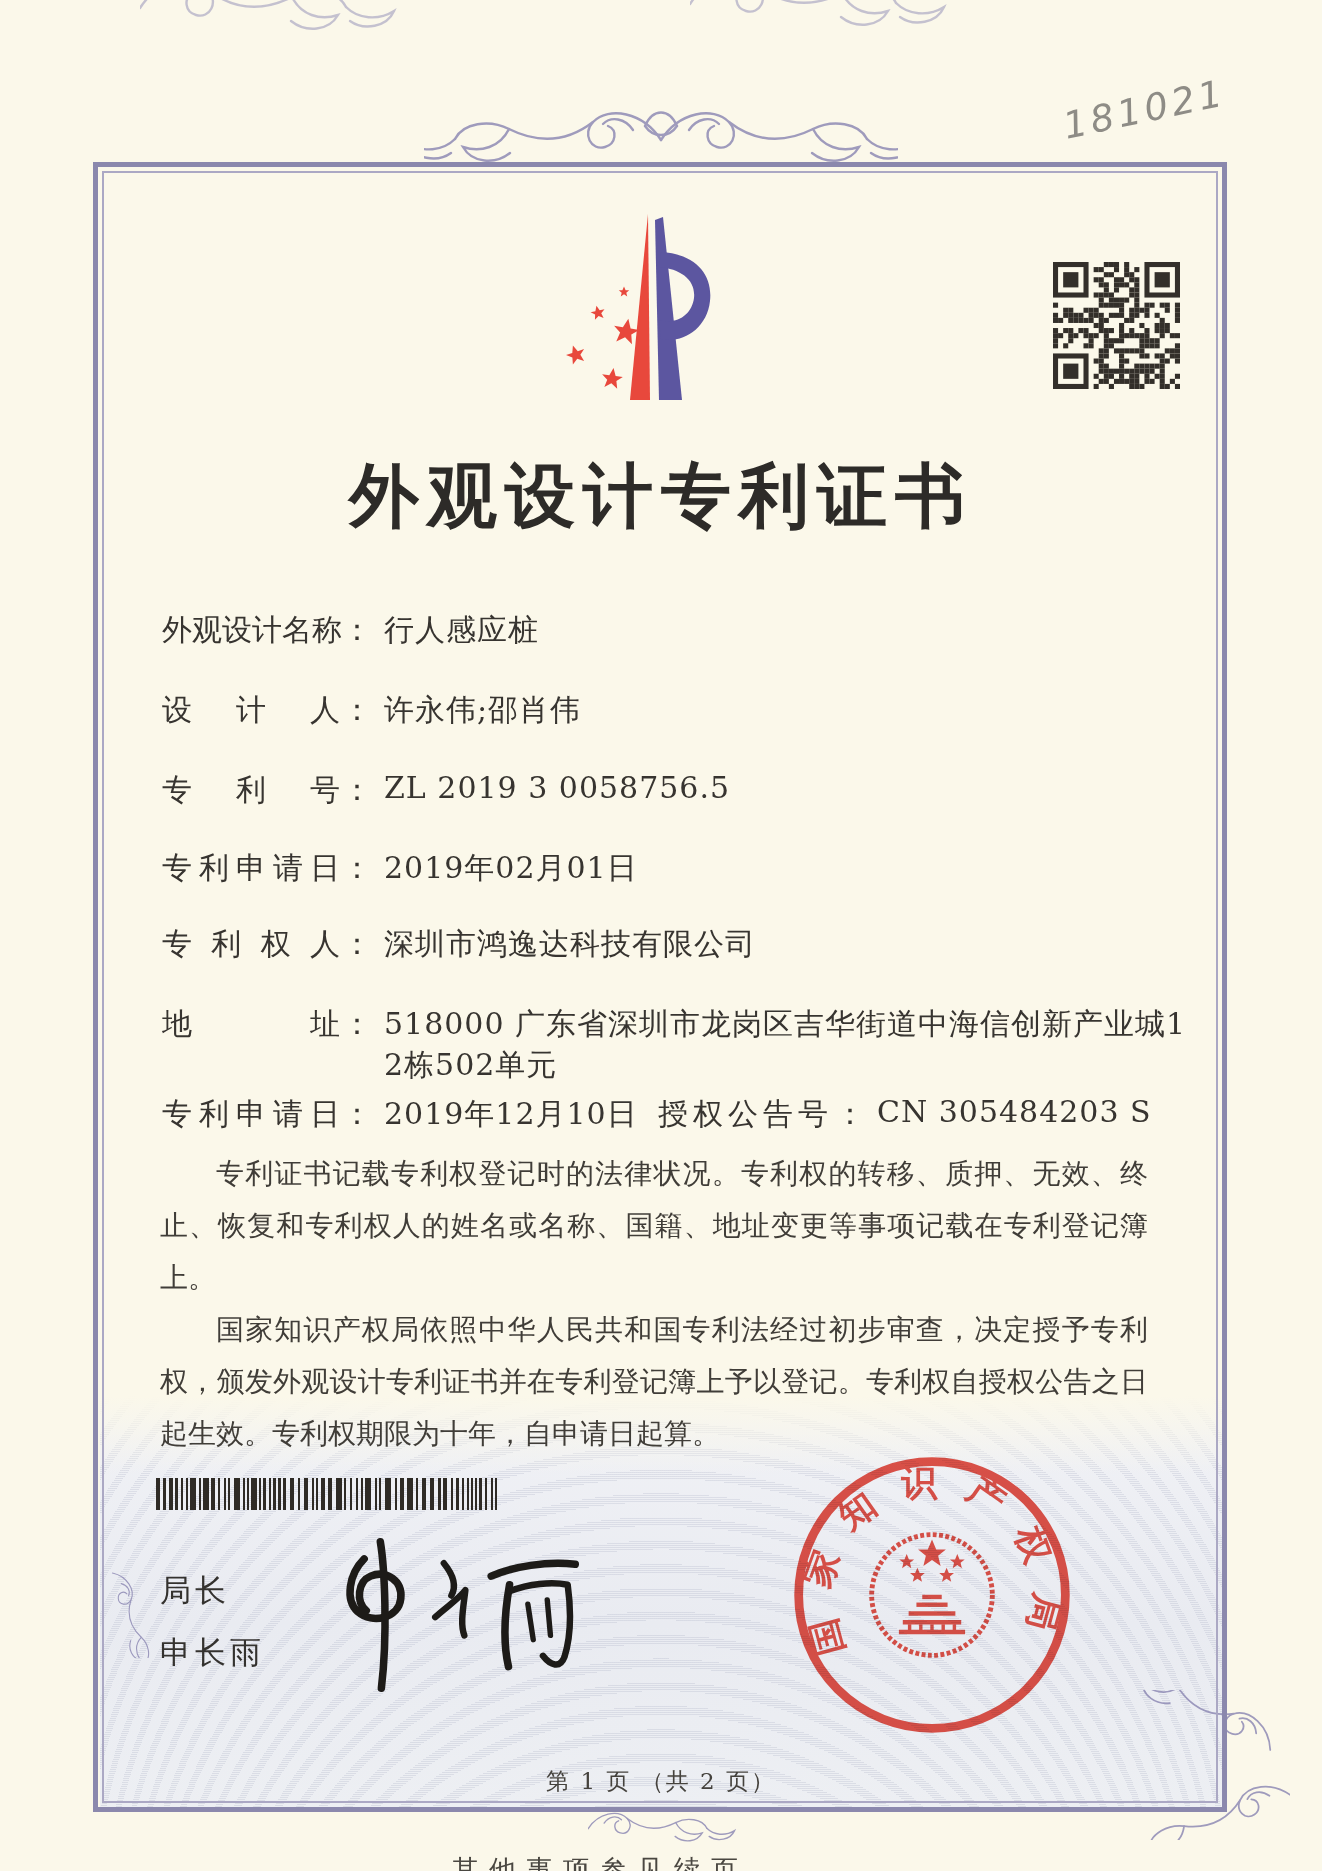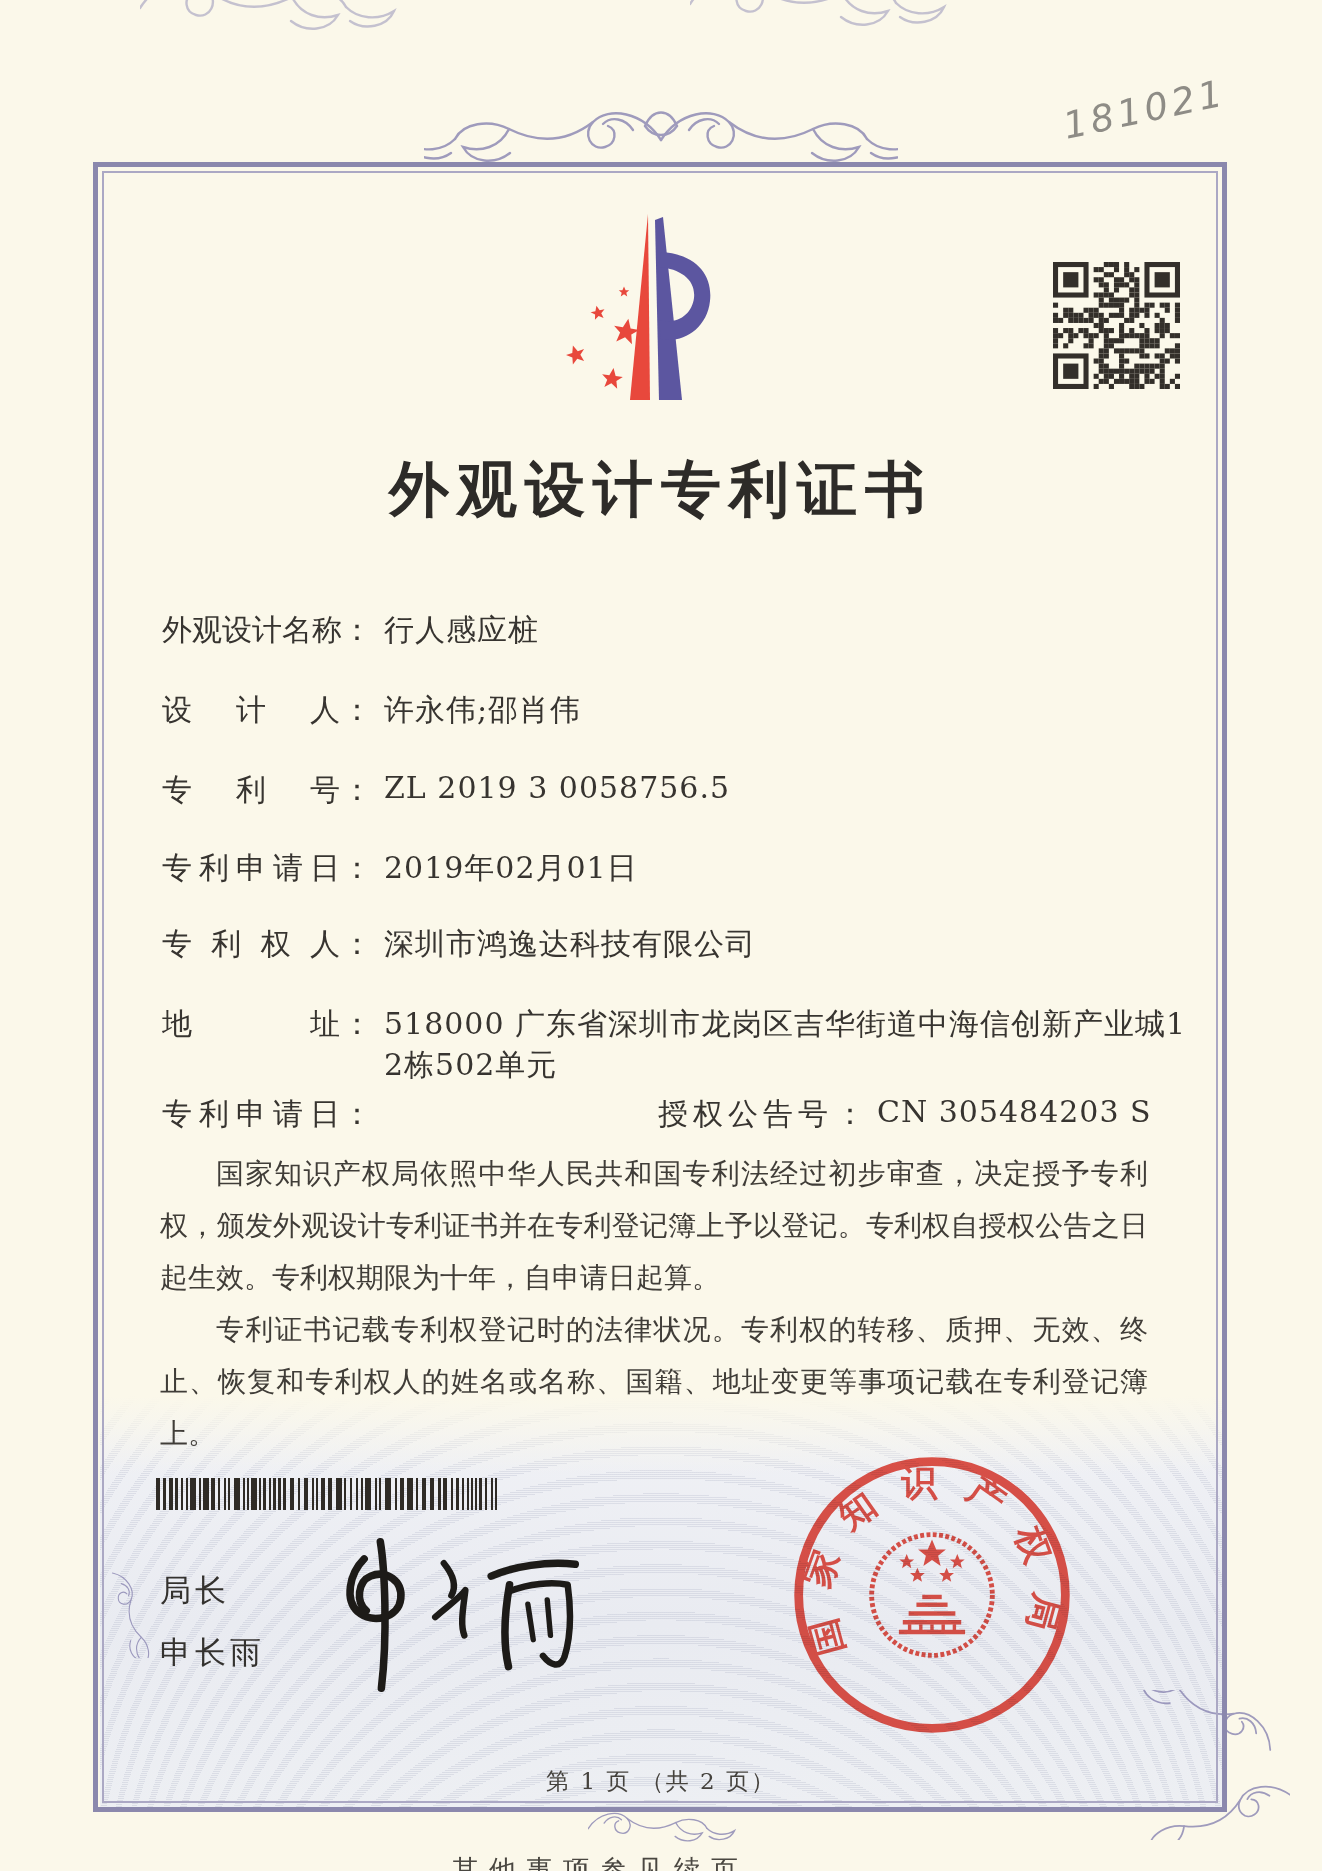--- a/index.html
+++ b/index.html
@@ -14,21 +14,21 @@
     background:
       repeating-radial-gradient(170% 130% at 50% 260%, rgba(146,152,178,.20) 0 1.3px, rgba(146,152,178,0) 1.3px 6.8px),
       linear-gradient(180deg,#f1f2f6 0%,#e9ebf1 55%,#edeff3 100%);}
   .wave-fade{position:absolute;left:100px;top:1396px;width:1122px;height:78px;z-index:1;
     background:linear-gradient(#fbf8ea,rgba(251,248,234,0));}
   
   .pencil{position:absolute;left:1062px;top:88px;font-size:37px;color:#8e8c86;z-index:3;
     font-family:"DejaVu Sans","Liberation Sans",sans-serif;font-style:italic;letter-spacing:4px;
     transform:rotate(-12deg);}
   .certno{position:absolute;left:155px;top:258px;font-size:30px;color:#3b3936;letter-spacing:2px;z-index:3;}
-  .title{position:absolute;left:0;top:450px;width:100%;text-align:center;font-size:60px;font-weight:bold;
+  .title{position:absolute;left:0;top:450px;width:100%;text-align:center;font-size:70px;font-weight:bold;
     color:#2d2b28;letter-spacing:8px;z-index:3;}
   .fields{position:absolute;left:162px;top:0;width:1000px;z-index:3;}
   .field-row{position:absolute;left:0;display:flex;font-size:30px;color:#373430;white-space:nowrap;}
   .f-label{display:inline-block;width:178px;text-align:justify;text-align-last:justify;}
   .f-colon{margin-left:2px;}
   .f-value{padding-left:12px;letter-spacing:1px;}
   .f-vcol{padding-left:12px;letter-spacing:1px;display:block;}
   .grp2{position:absolute;left:496px;display:flex;}
   .f-label2{letter-spacing:5px;}
   .body-text{position:absolute;left:160px;top:1148px;width:988px;z-index:3;
@@ -397,31 +397,32 @@
         <span class="f-colon">：</span>
       <span class="f-vcol">
         <span>518000 广东省深圳市龙岗区吉华街道中海信创新产业城1</span><br>
         <span>2栋502单元</span>
       </span>
     </div>
 
     <div class="field-row" style="top:1094px;width:990px">
       <span class="f-label">专利申请日</span>
         <span class="f-colon">：</span>
+        <span class="f-value">2019年12月10日</span>
       <span class="grp2">
         <span class="f-label2">授权公告号</span>
           <span class="f-colon">：</span>
           <span class="f-value">CN 305484203 S</span>
       </span>
     </div>
   </div>
 
   <div class="body-text">
+    <p>专利证书记载专利权登记时的法律状况。专利权的转移、质押、无效、终止、恢复和专利权人的姓名或名称、国籍、地址变更等事项记载在专利登记簿上。</p>
     <p>国家知识产权局依照中华人民共和国专利法经过初步审查，决定授予专利权，颁发外观设计专利证书并在专利登记簿上予以登记。专利权自授权公告之日起生效。专利权期限为十年，自申请日起算。</p>
-    <p>专利证书记载专利权登记时的法律状况。专利权的转移、质押、无效、终止、恢复和专利权人的姓名或名称、国籍、地址变更等事项记载在专利登记簿上。</p>
   </div>
 
   <div class="barcode" id="barcode-bars">
       <i style="left: 0px; width: 4px;"></i>
       <i style="left: 7px; width: 3px;"></i>
       <i style="left: 13px; width: 4px;"></i>
       <i style="left: 19px; width: 3px;"></i>
       <i style="left: 25px; width: 2px;"></i>
       <i style="left: 30px; width: 2px;"></i>
       <i style="left: 34px; width: 6px;"></i>

